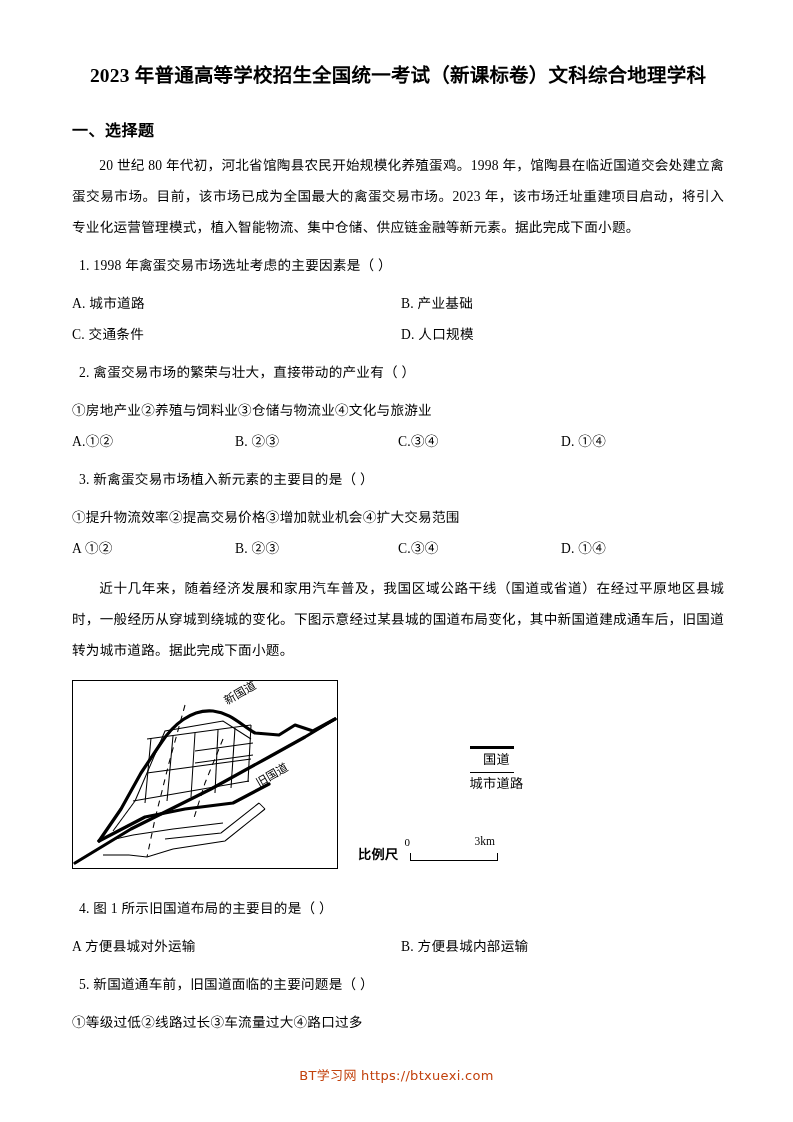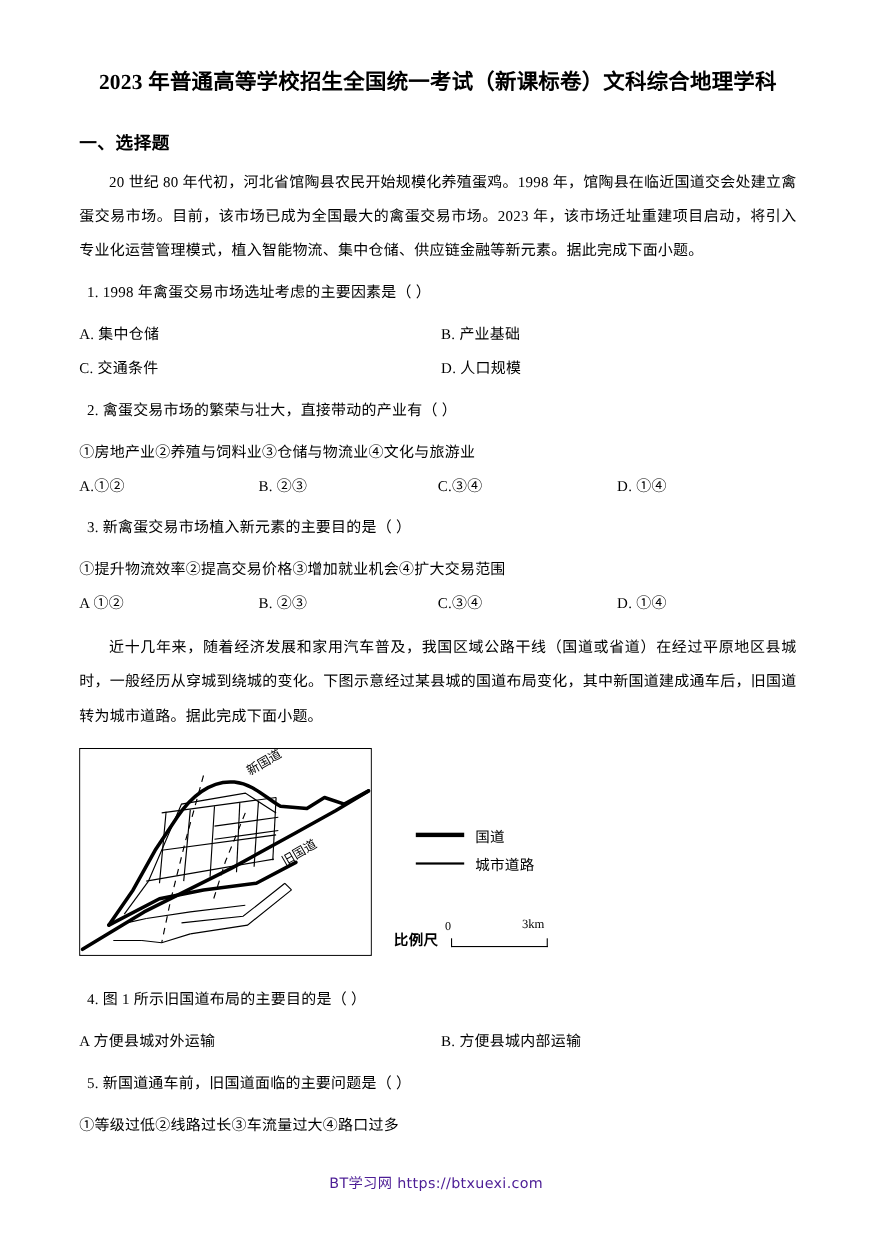--- a/index.html
+++ b/index.html
@@ -116,20 +116,21 @@
   .legend {
     position: absolute;
     left: 305px;
     top: 68px;
     width: 230px;
   }
   .legend-row {
     display: flex;
     align-items: center;
     height: 26px;
+    flex-direction: column;
   }
   .legend-line-wrap {
     width: 46px;
     display: flex;
     align-items: center;
     justify-content: center;
   }
   .legend-line-thick {
     width: 44px;
     height: 3.4px;
@@ -190,21 +191,21 @@
 
   
   .footer {
     position: absolute;
     left: 0;
     top: 1065px;
     width: 793px;
     text-align: center;
     font-family: "DejaVu Sans", "Liberation Sans", sans-serif;
     font-size: 13px;
-    color: #4c1d95;
+    color: #c2410c;
     letter-spacing: 0.3px;
   }
 
   .rot-label {
     font-size: 11.5px;
     font-family: "Liberation Serif", "DejaVu Serif", serif;
   }
 </style>
 </head>
 <body>
@@ -214,21 +215,21 @@
 
     <h1 class="doc-title">2023 年普通高等学校招生全国统一考试（新课标卷）文科综合地理学科</h1>
 
     <div class="section-heading">一、选择题</div>
 
     <p class="para">20 世纪 80 年代初，河北省馆陶县农民开始规模化养殖蛋鸡。1998 年，馆陶县在临近国道交会处建立禽蛋交易市场。目前，该市场已成为全国最大的禽蛋交易市场。2023 年，该市场迁址重建项目启动，将引入专业化运营管理模式，植入智能物流、集中仓储、供应链金融等新元素。据此完成下面小题。</p>
 
     <div>
       <p class="qstem">1. 1998 年禽蛋交易市场选址考虑的主要因素是（     ）</p>
       <div class="opts2">
-        <div>A. 集中仓储</div>
+        <div>A. 城市道路</div>
         <div>B. 产业基础</div>
       </div>
       <div class="opts2">
         <div>C. 交通条件</div>
         <div>D. 人口规模</div>
       </div>
     </div>
 
     <div>
       <p class="qstem">2. 禽蛋交易市场的繁荣与壮大，直接带动的产业有（     ）</p>

